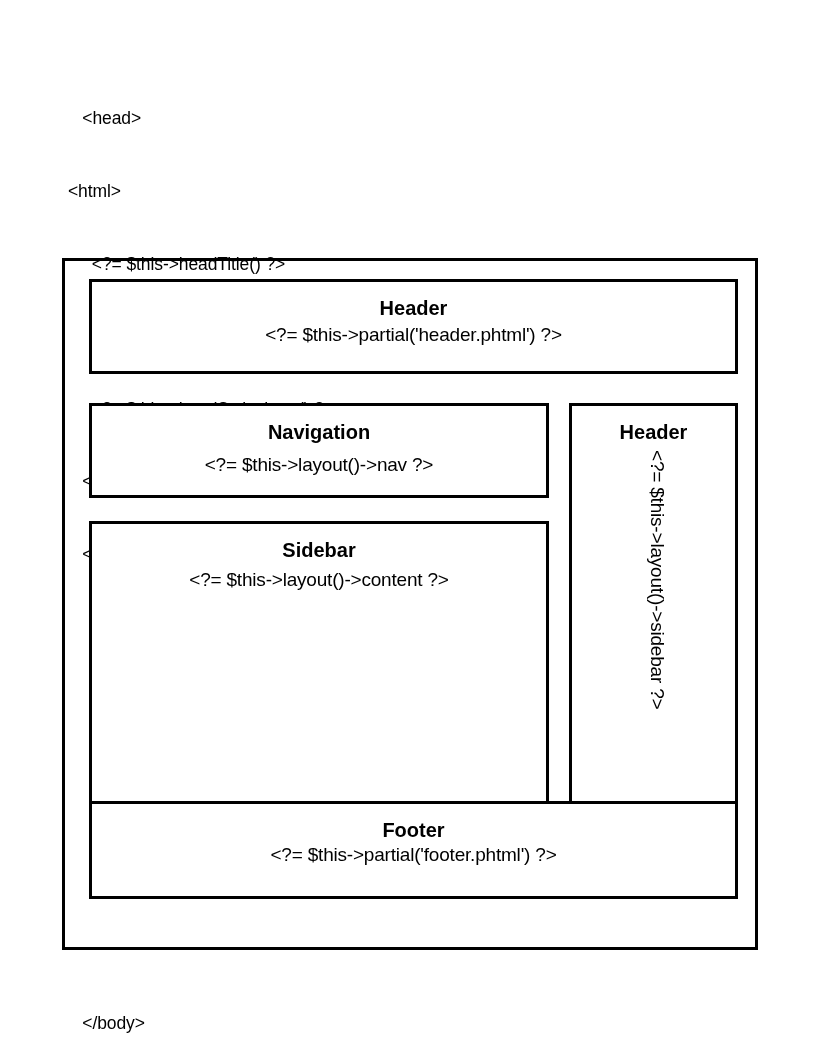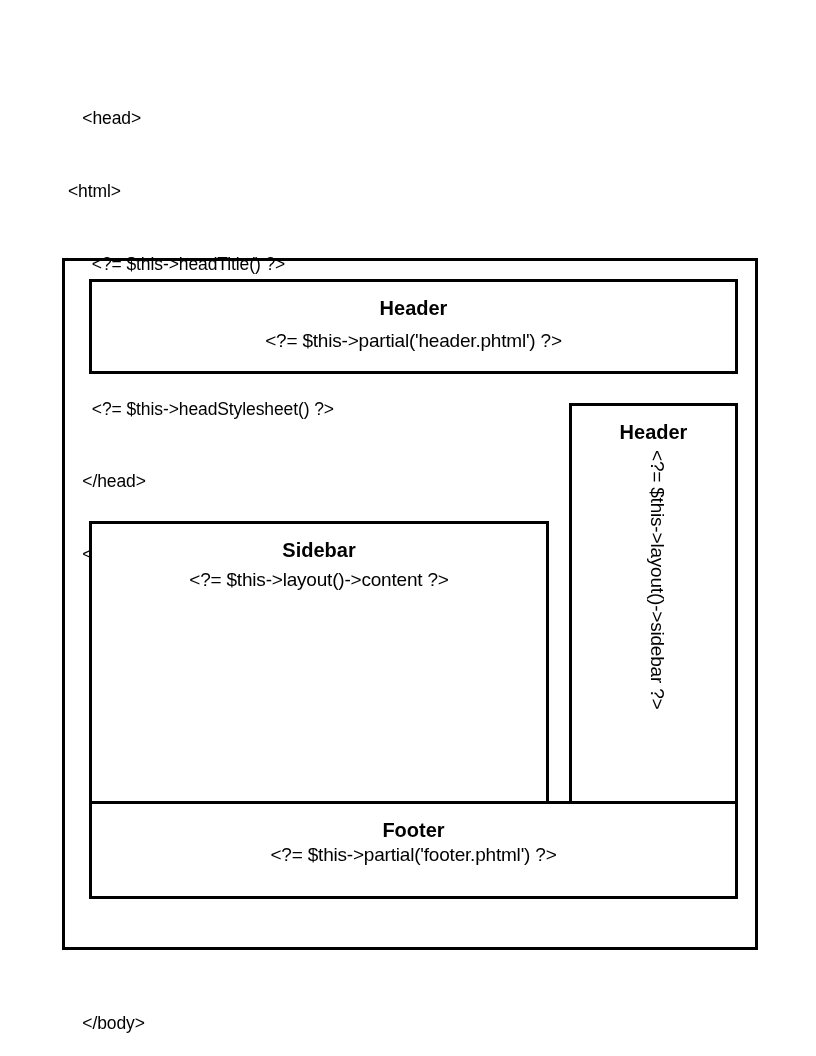--- a/index.html
+++ b/index.html
@@ -72,21 +72,21 @@
   }
 
   
   #box-header {
     left: 24px;   
     top: 18px;    
     width: 649px; 
     height: 95px; 
   }
   #box-header .box-title { margin-top: 14px; }
-  #box-code-header { margin-top: 9px; }
+  #box-code-header { margin-top: 3px; }
 
   
   #box-nav {
     left: 24px;
     top: 142px;   
     width: 460px; 
     height: 95px; 
   }
   #box-nav .box-title { margin-top: 14px; }
   #box-code-nav { margin-top: 9px; }
@@ -152,20 +152,24 @@
   <span class="code-line">   &lt;body&gt;</span>
 </div>
 
 <div id="outer-box">
 
   <div class="box" id="box-header">
     <span class="box-title">Header</span>
     <span class="box-code" id="box-code-header">&lt;?= $this-&gt;partial('header.phtml') ?&gt;</span>
   </div>
 
+  <div class="box" id="box-nav">
+    <span class="box-title">Navigation</span>
+    <span class="box-code" id="box-code-nav">&lt;?= $this-&gt;layout()-&gt;nav ?&gt;</span>
+  </div>
 
   <div class="box" id="box-content">
     <span class="box-title">Sidebar</span>
     <span class="box-code" id="box-code-content">&lt;?= $this-&gt;layout()-&gt;content ?&gt;</span>
   </div>
 
   <div class="box" id="box-sidebar">
     <span class="box-title">Header</span>
     <div id="sidebar-code-wrap">
       <span id="box-code-sidebar">&lt;?= $this-&gt;layout()-&gt;sidebar ?&gt;</span>

